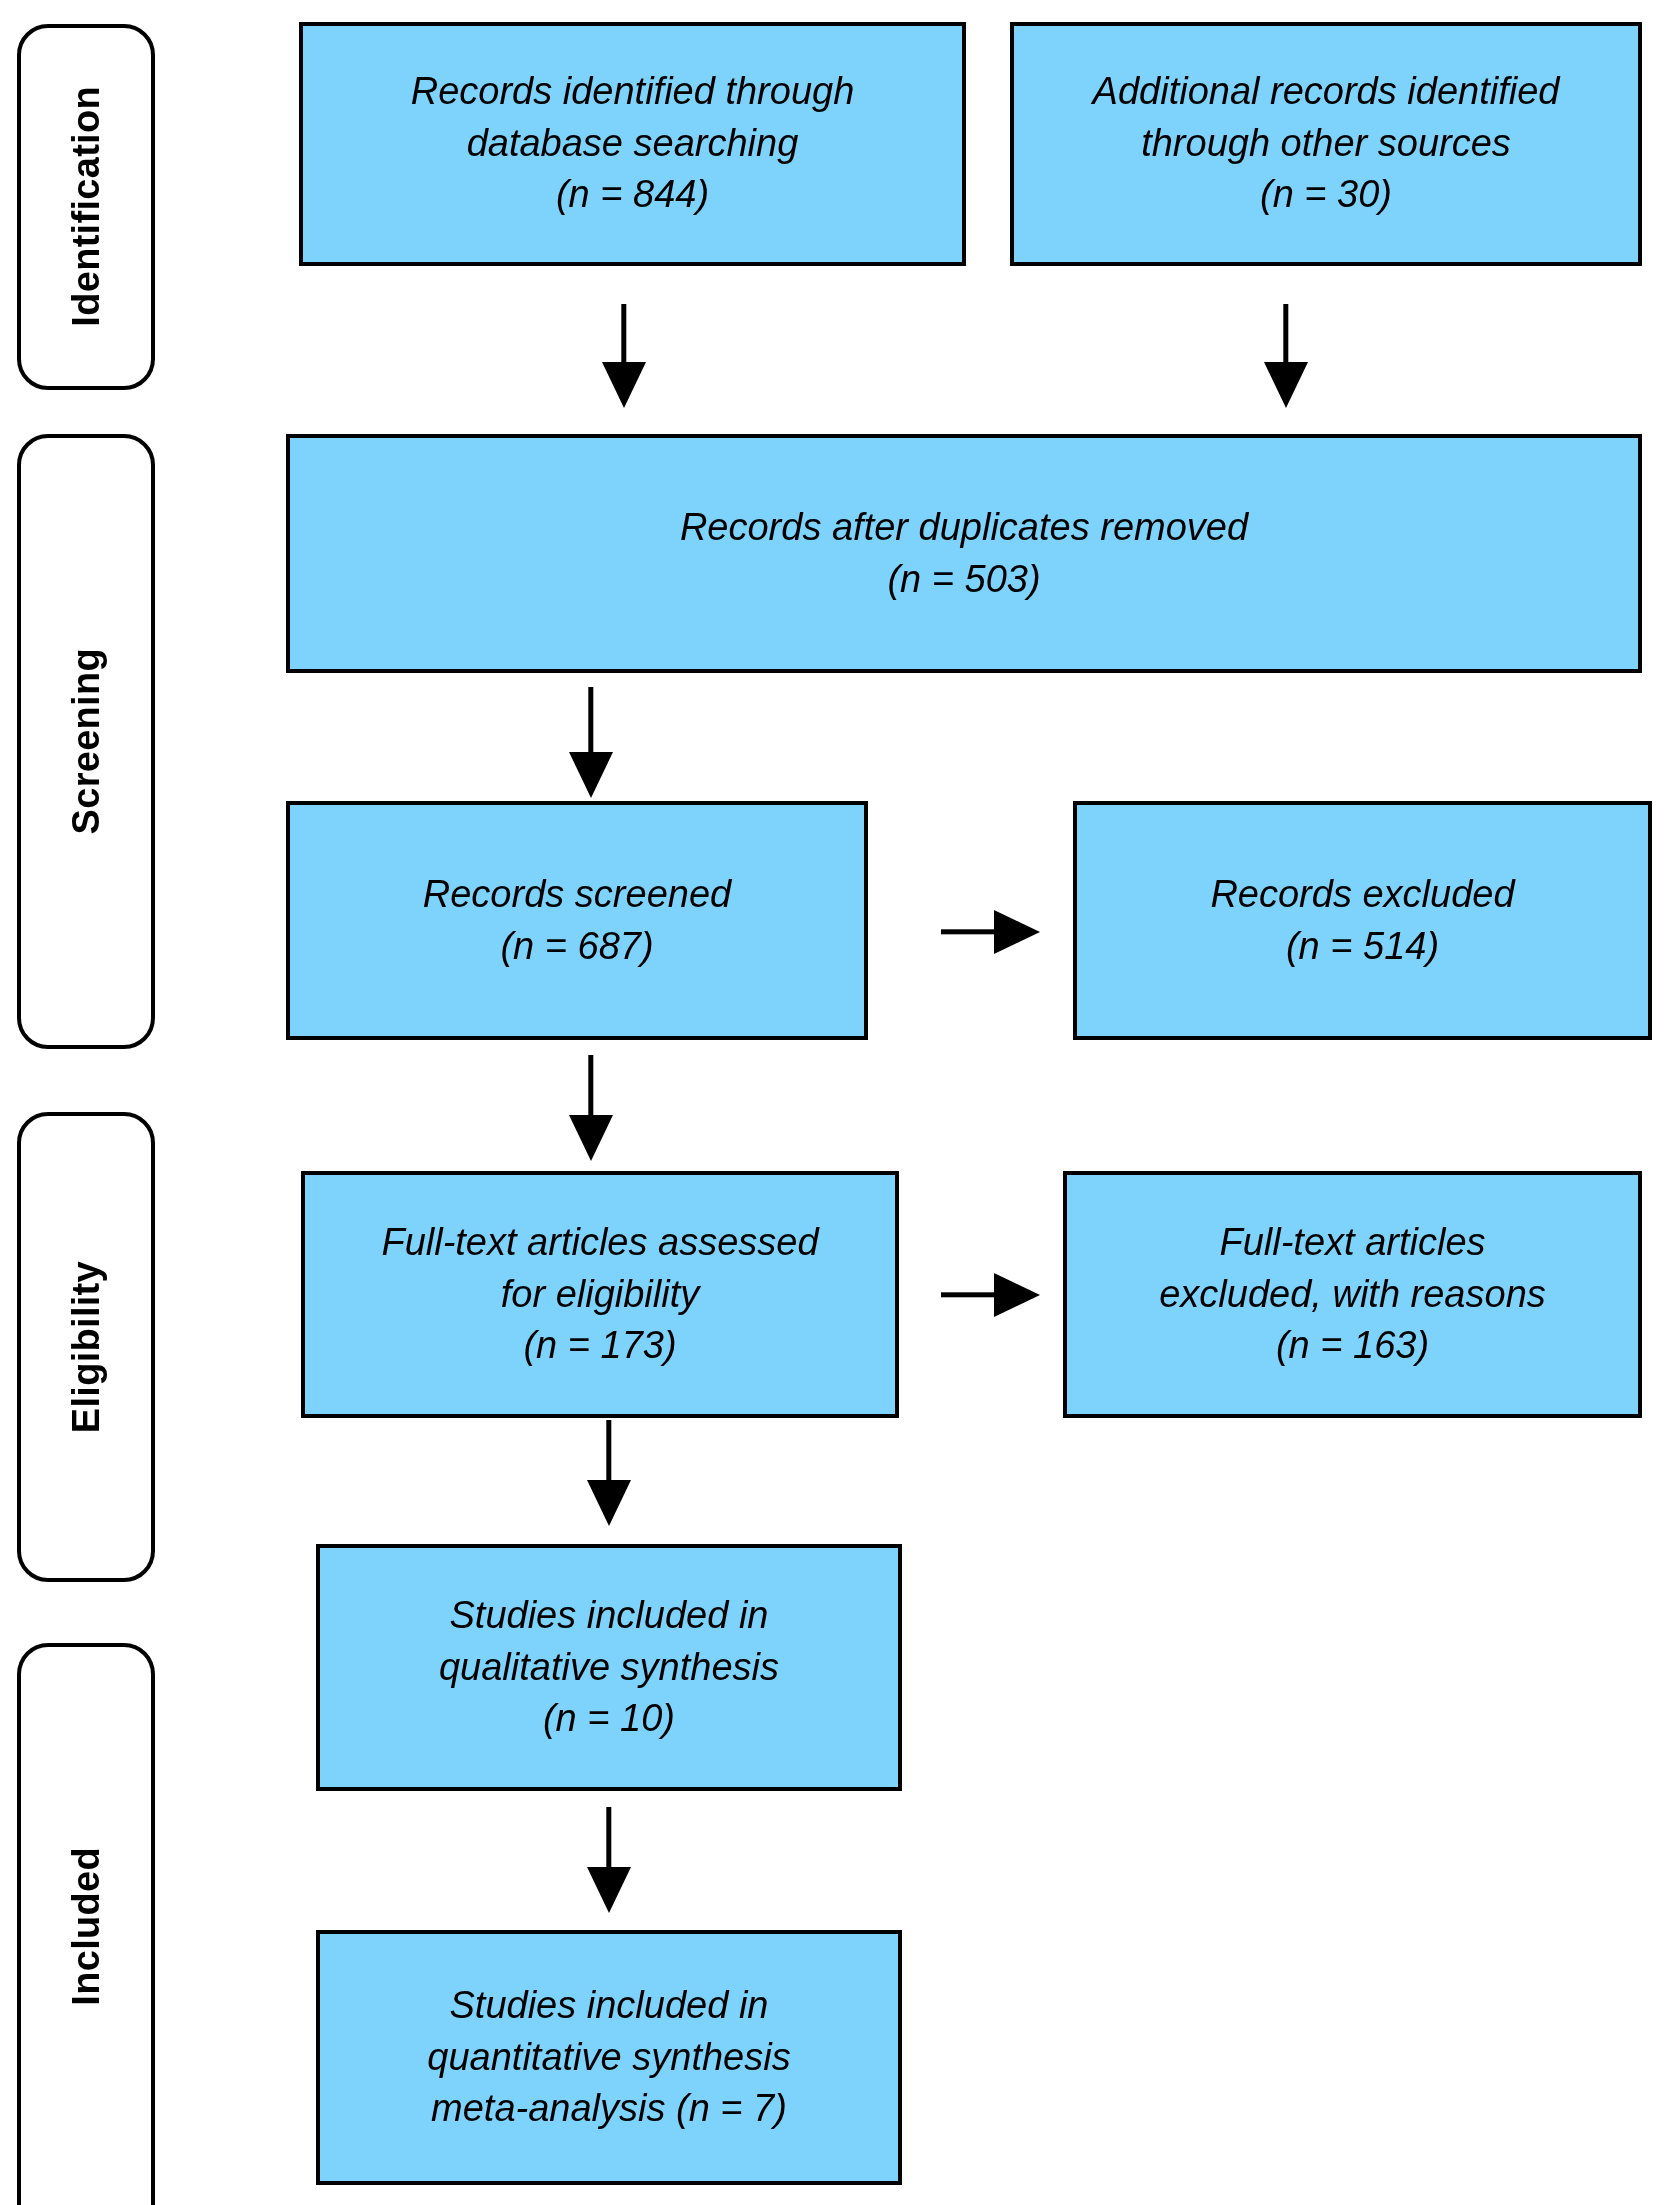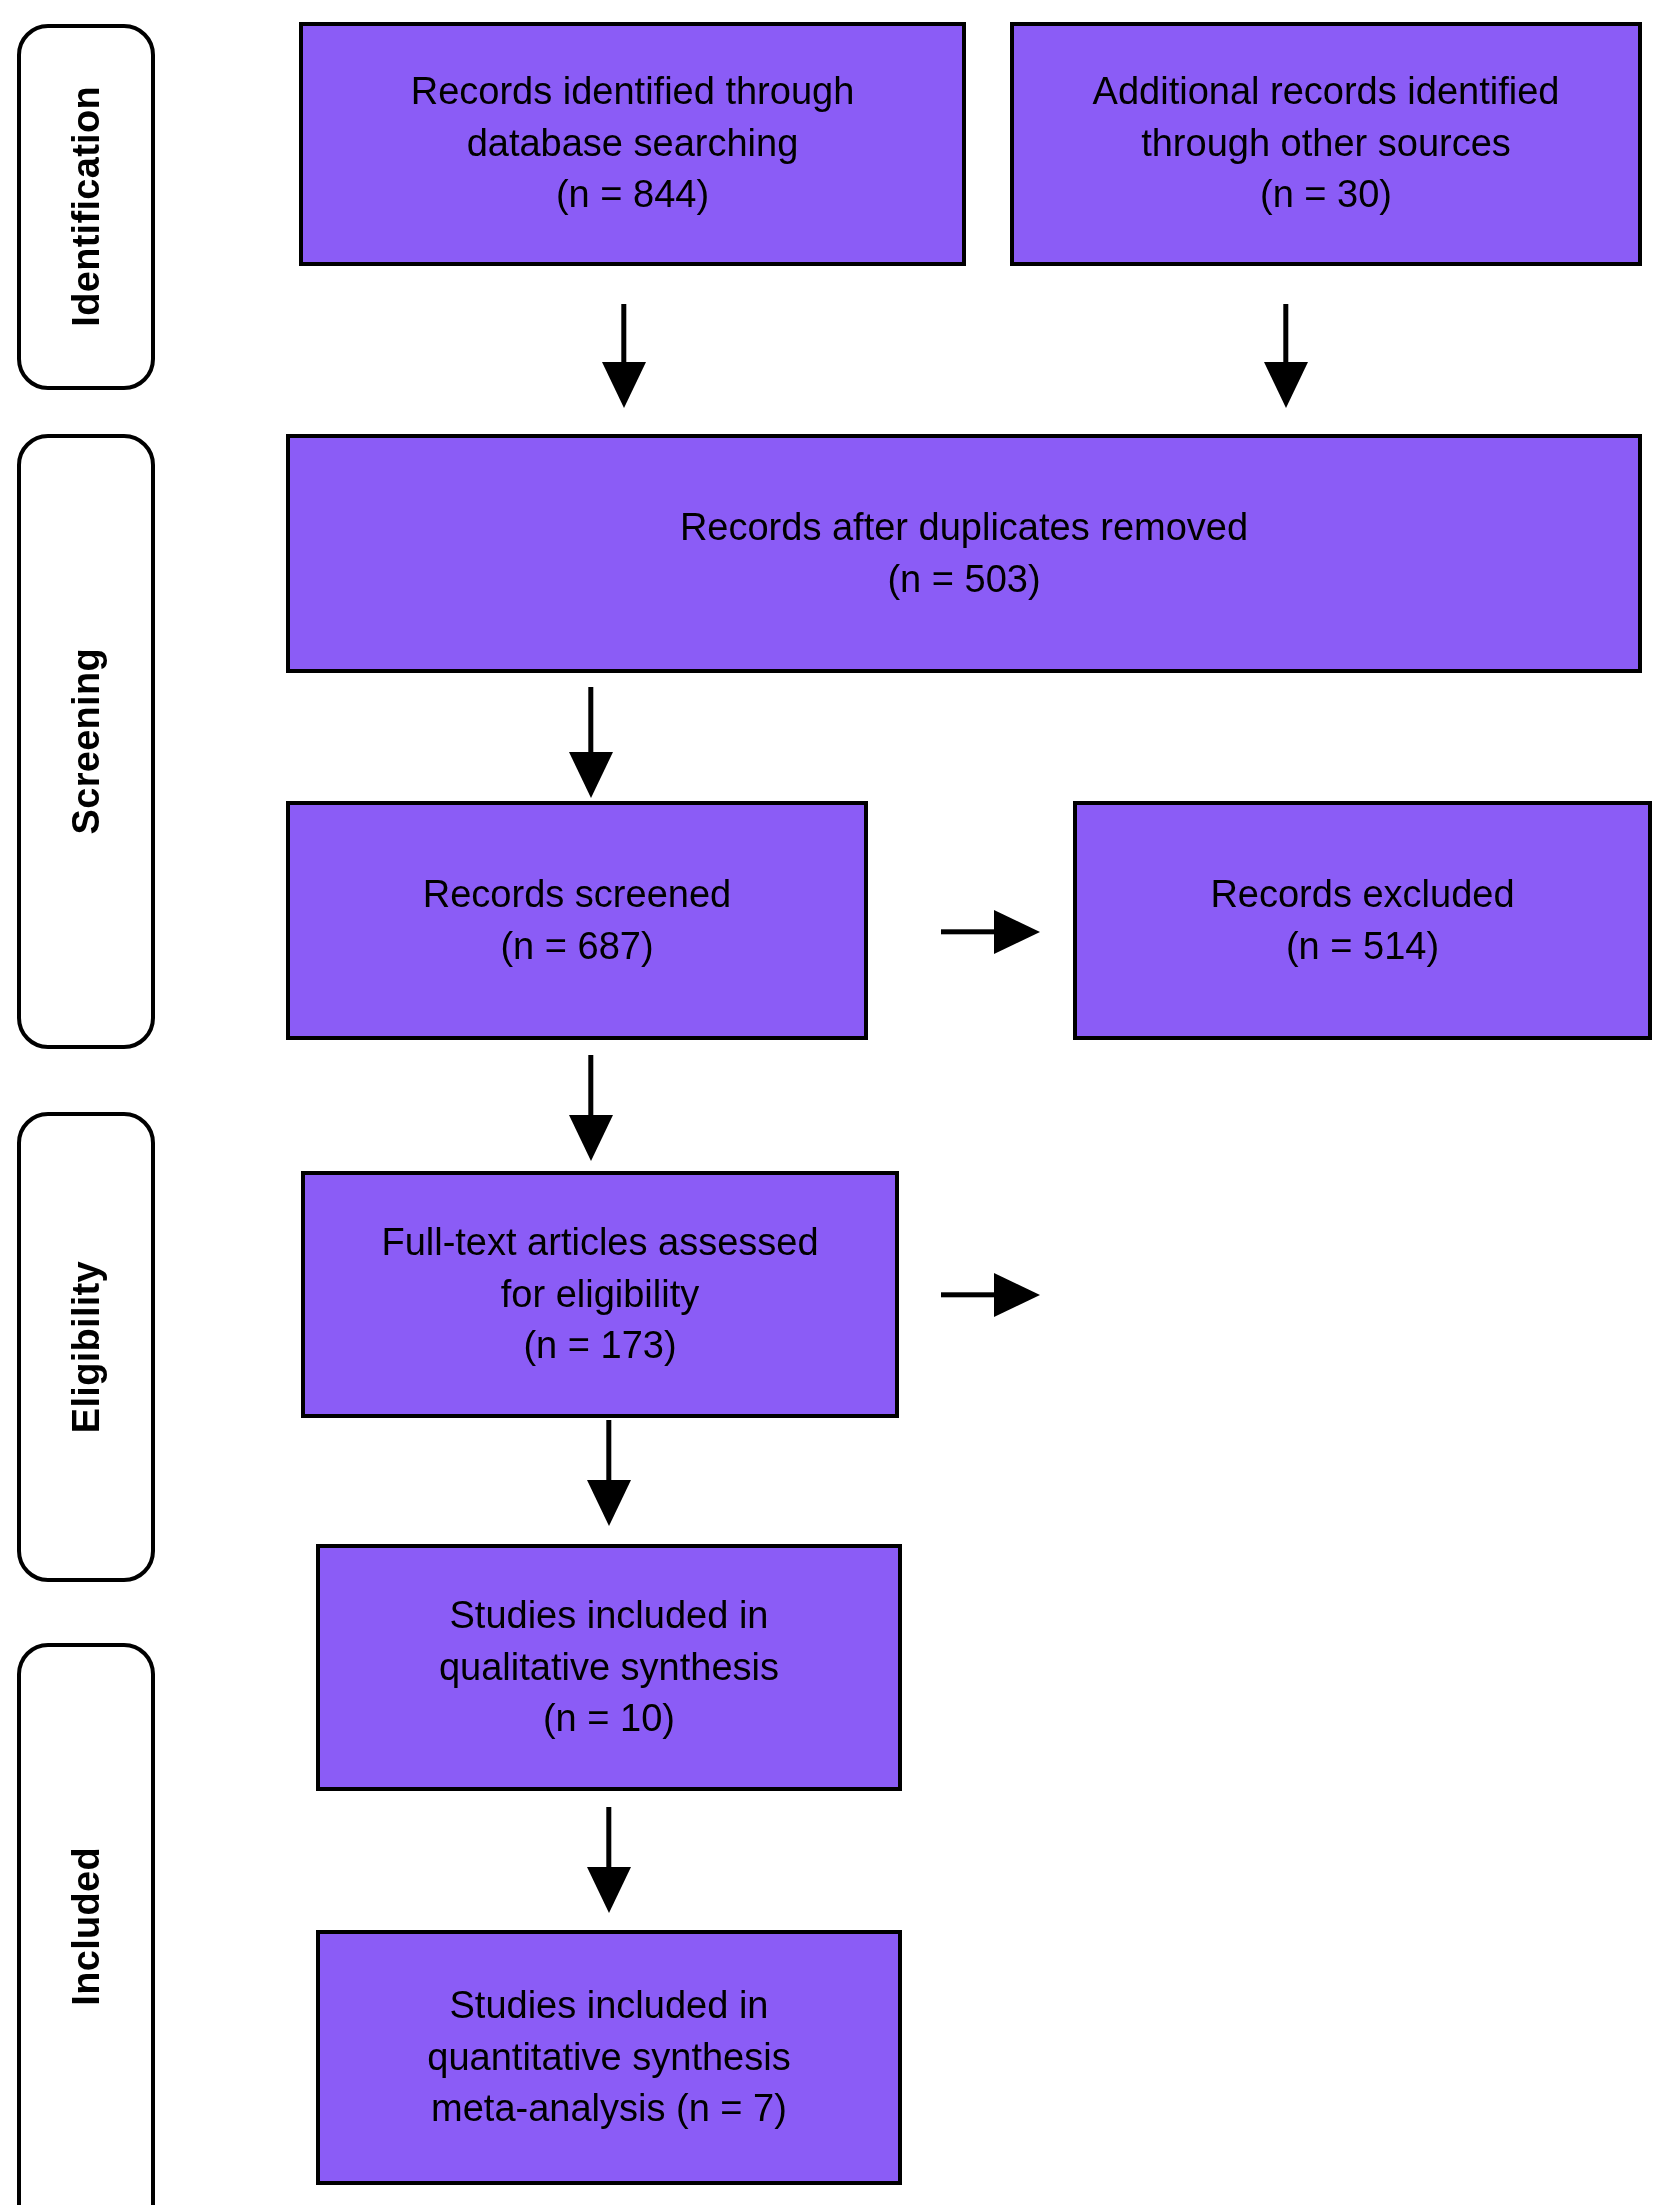--- a/index.html
+++ b/index.html
@@ -39,25 +39,26 @@
     letter-spacing: 0.3px;
     line-height: 1;
     white-space: nowrap;
   }
 
   
   .flow-box {
     position: absolute;
     box-sizing: border-box;
     border: 4.7px solid #000000;
-    background: #8b5cf6;
+    background: #7dd3fc;
     display: flex;
     align-items: center;
     justify-content: center;
     text-align: center;
+    font-style: italic;
   }
   .flow-text {
     font-size: 38px;
     line-height: 1.36;
     white-space: pre-line;
     padding: 0 10.8px;
   }
 
   
   .arrow-v {
@@ -182,20 +183,25 @@
     <span class="flow-text">Full-text articles assessed
 for eligibility
 (n = 173)</span>
   </div>
 
   <div class="arrow-h" style="left:941px; top:1272px; width:99px; height:46px;">
     <span class="shaft" style="width:62px;"></span>
     <span class="head"></span>
   </div>
 
+  <div class="flow-box" style="left:1063px; top:1171px; width:579px; height:247px;">
+    <span class="flow-text">Full-text articles
+excluded, with reasons
+(n = 163)</span>
+  </div>
 
   <div class="arrow-v" style="left:586px; top:1420px; width:46px; height:106px;">
     <span class="shaft" style="height:69px;"></span>
     <span class="head"></span>
   </div>
 
   <div class="flow-box" style="left:316px; top:1544px; width:586px; height:247px;">
     <span class="flow-text">Studies included in
 qualitative synthesis
 (n = 10)</span>

